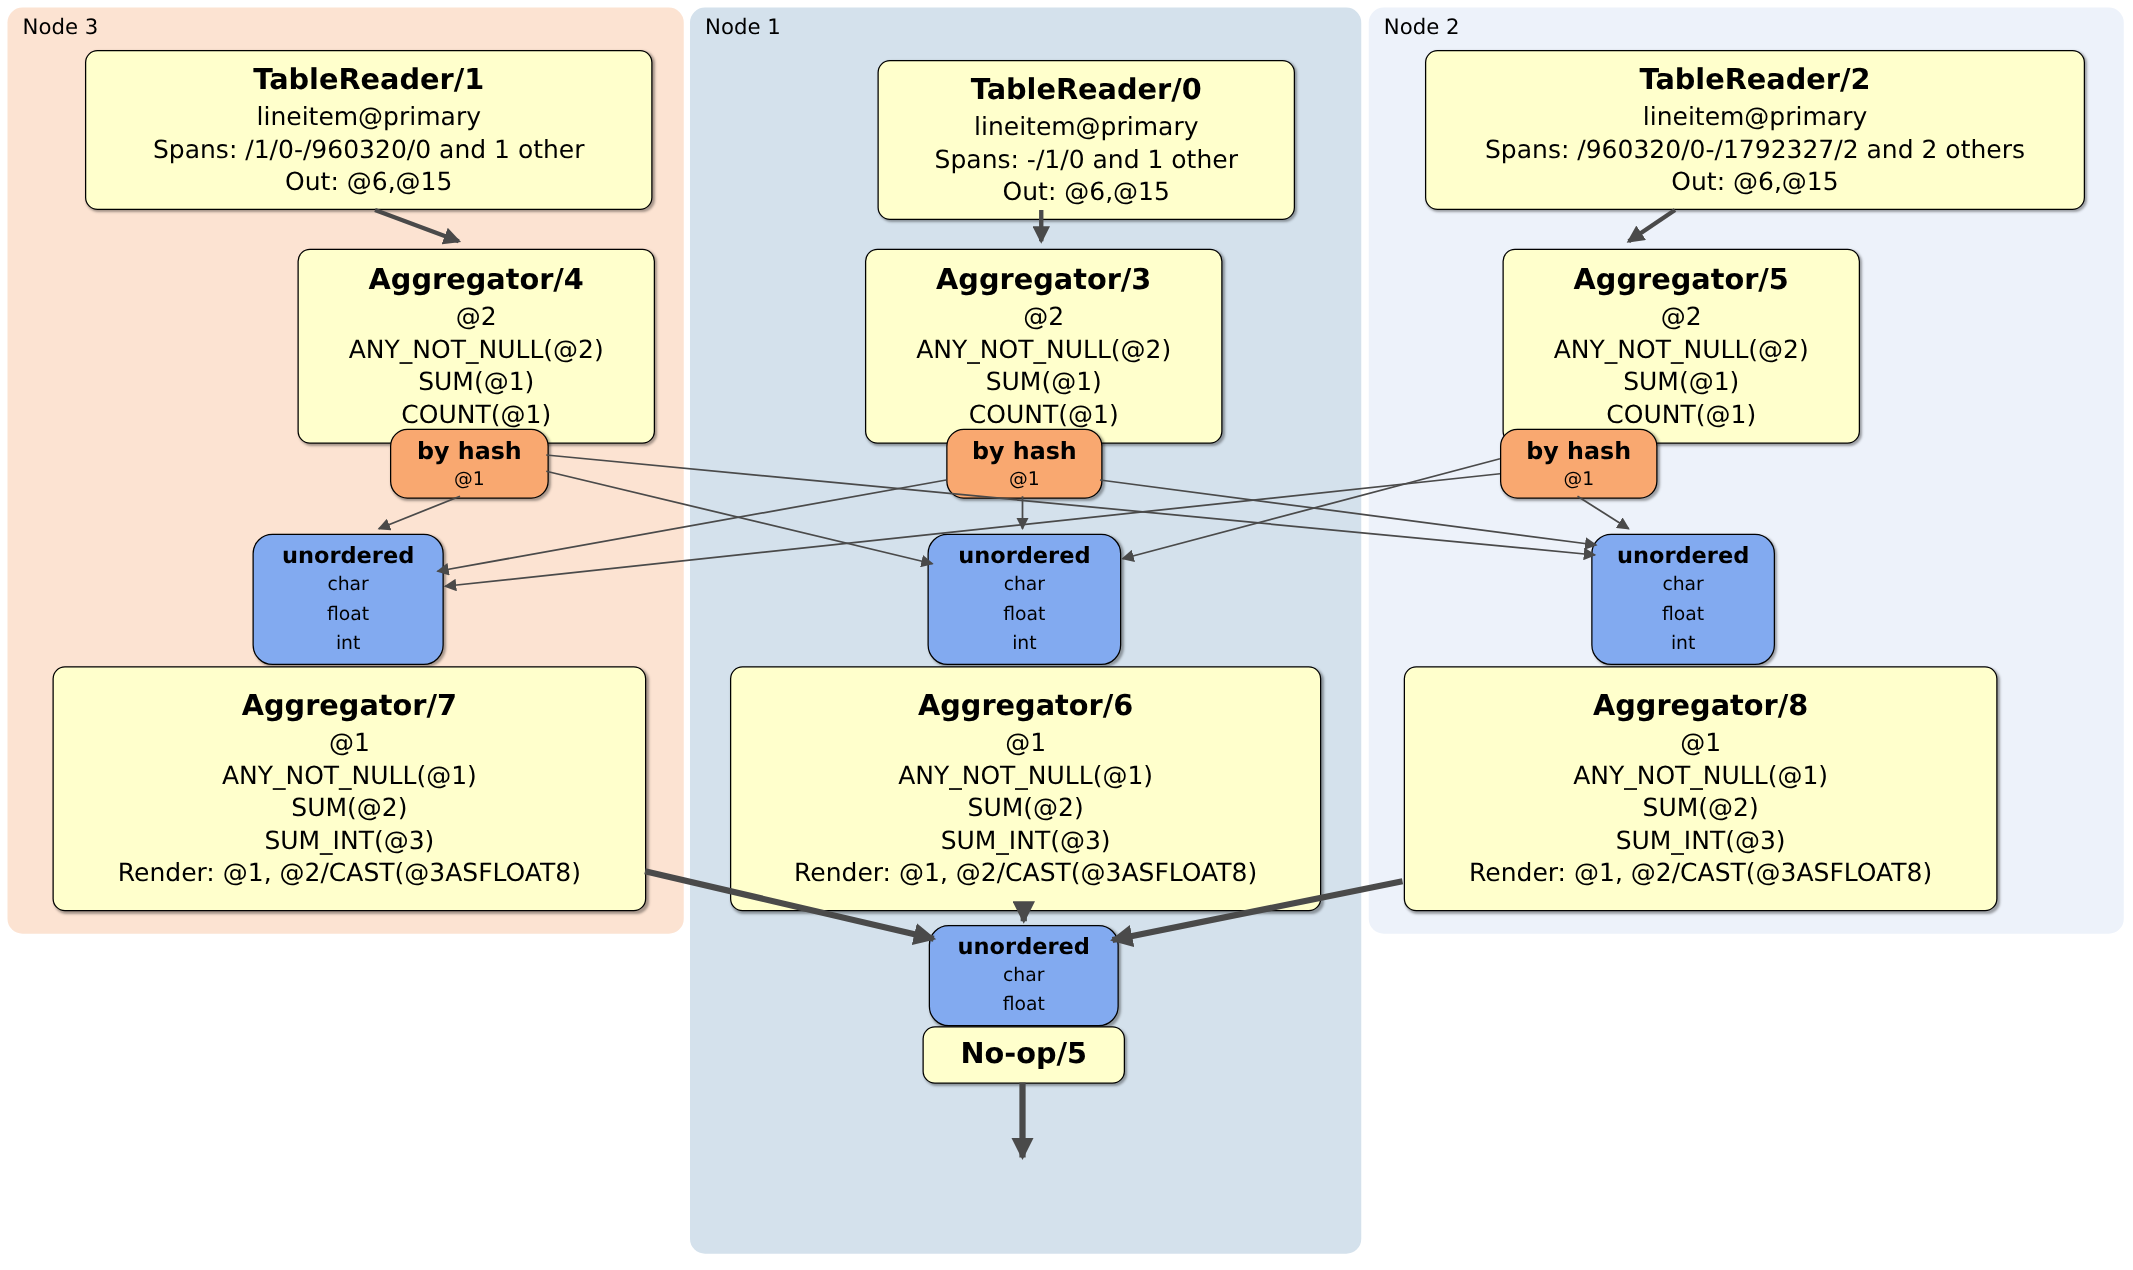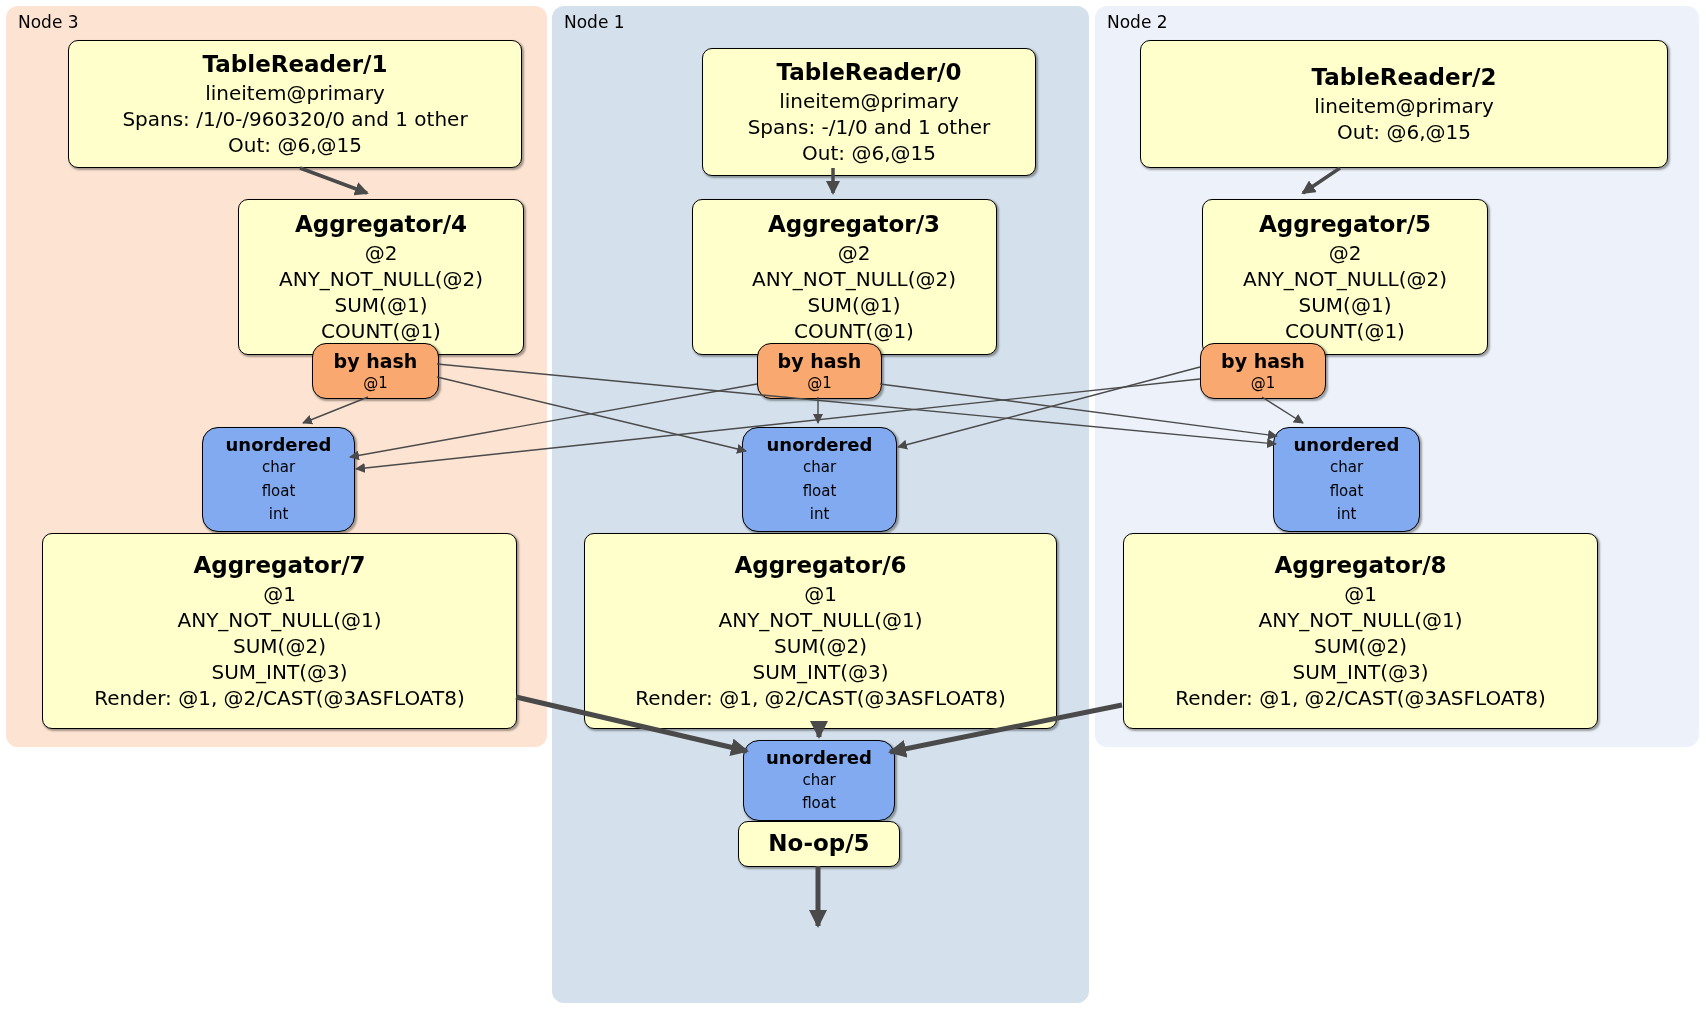--- a/index.html
+++ b/index.html
@@ -41,31 +41,32 @@
   </div>
   <div class="box" style="left:666px;top:48px;width:332px;height:126px;margin-left:36px;">
     <div class="t">TableReader/0</div>
     <div class="l">lineitem@primary</div>
     <div class="l">Spans: -/1/0 and 1 other</div>
     <div class="l">Out: @6,@15</div>
   </div>
   <div class="box" style="left:1140px;top:40px;width:526px;height:126px;">
     <div class="t">TableReader/2</div>
     <div class="l">lineitem@primary</div>
+    <div class="l">Spans: /960320/0-/1792327/2 and 2 others</div>
     <div class="l">Out: @6,@15</div>
   </div>
 
   <div class="box" style="left:238px;top:199px;width:284px;height:154px;">
     <div class="t">Aggregator/4</div>
     <div class="l">@2</div>
     <div class="l">ANY_NOT_NULL(@2)</div>
     <div class="l">SUM(@1)</div>
     <div class="l">COUNT(@1)</div>
   </div>
-  <div class="box" style="left:692px;top:199px;width:284px;height:154px;padding-left:19px;">
+  <div class="box" style="left:692px;top:199px;width:284px;height:154px;">
     <div class="t">Aggregator/3</div>
     <div class="l">@2</div>
     <div class="l">ANY_NOT_NULL(@2)</div>
     <div class="l">SUM(@1)</div>
     <div class="l">COUNT(@1)</div>
   </div>
   <div class="box" style="left:1186px;top:199px;width:284px;height:154px;margin-left:16px;">
     <div class="t">Aggregator/5</div>
     <div class="l">@2</div>
     <div class="l">ANY_NOT_NULL(@2)</div>

